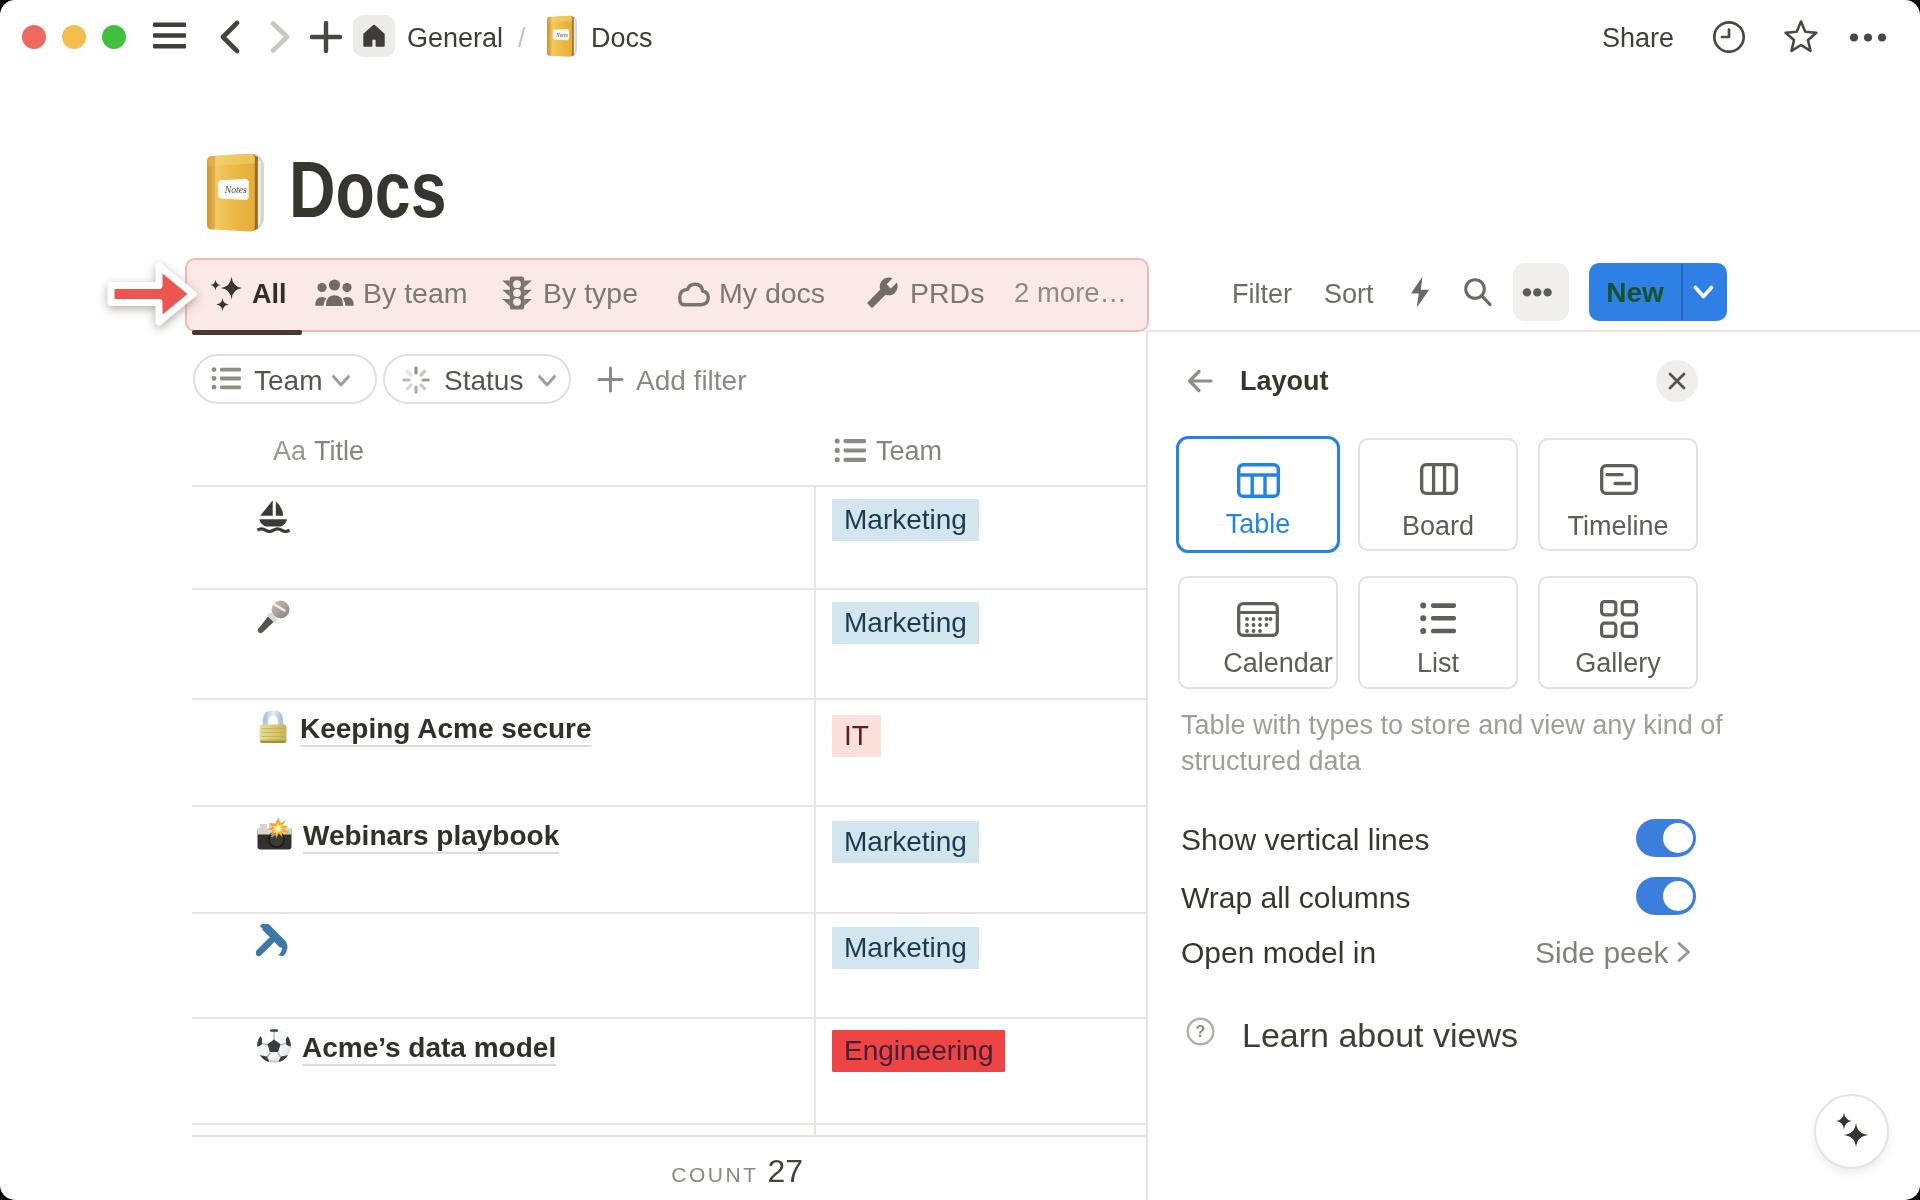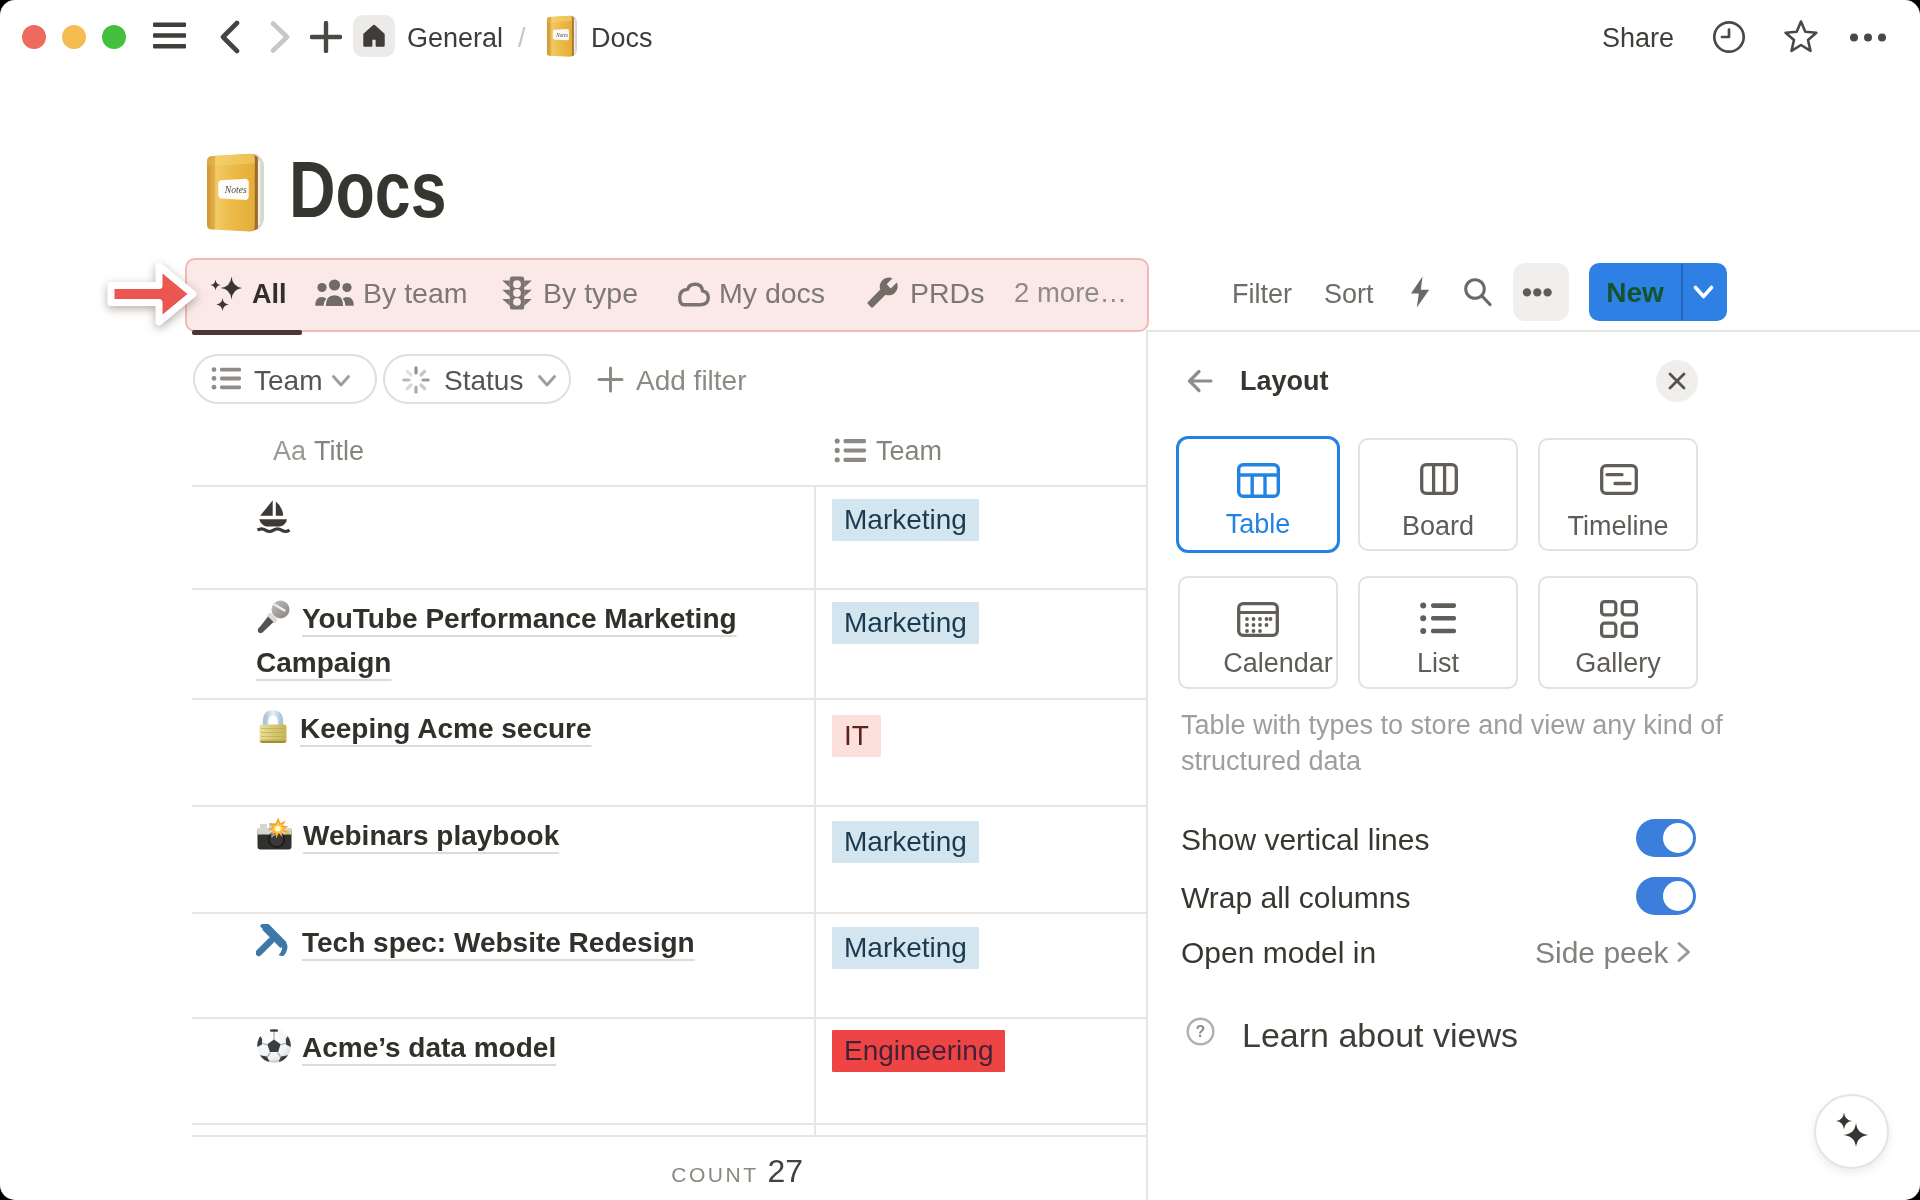--- a/index.html
+++ b/index.html
@@ -243,21 +243,21 @@
         <defs>
           <linearGradient id="micg" x1="0" y1="0" x2="1" y2="1">
             <stop offset="0" stop-color="#C3C0BD"></stop>
             <stop offset="1" stop-color="#85827F"></stop>
           </linearGradient>
         </defs>
         <circle cx="24.5" cy="10.5" r="9" fill="url(#micg)"></circle>
         <path d="M14.2 13.2 L21.8 20.8 L18.2 24.2 L10.8 16.6 Z" fill="#DCDAD7"></path>
         <path d="M12 17.5 L17.5 23 L6.5 33.5 Q3.5 35.5 2 32.5 Q1 30 3.8 28 Z" fill="#55524F"></path>
         <path d="M18.5 5.5 L28.5 11.5" stroke="#EFEEEC" stroke-width="2.4" stroke-linecap="round"></path>
-      </svg><span class="rtext">YouTube Performance Marketing Campaign</span></div>
+      </svg></div>
 <div class="rowtitle" style="top:707px;"><svg class="ricon" width="34" height="36" viewBox="0 0 34 36">
         <defs>
           <linearGradient id="lockg" x1="0" y1="0" x2="1" y2="0">
             <stop offset="0" stop-color="#EADfA0"></stop>
             <stop offset=".55" stop-color="#D6C76E"></stop>
             <stop offset="1" stop-color="#C7B65A"></stop>
           </linearGradient>
           <linearGradient id="shkg" x1="0" y1="0" x2="1" y2="0">
             <stop offset="0" stop-color="#AEC6DA"></stop>
             <stop offset=".5" stop-color="#E8F1F8"></stop>
@@ -289,21 +289,21 @@
           <circle cx="22" cy="11.5" r="2.6" fill="#FFF8E0"></circle>
         </g>
       </svg><span class="rtext">Webinars playbook</span></div>
 <div class="rowtitle" style="top:921px;"><svg class="ricon" width="36" height="35" viewBox="0 0 36 35">
         <g transform="rotate(45 18 14)" fill="#3E78A8">
           <rect x="3.5" y="8" width="26.5" height="8.5" rx="1.2"></rect>
           <rect x="-0.5" y="9" width="6" height="6.5"></rect>
           <rect x="14.4" y="15" width="6.6" height="23.5" rx="3"></rect>
           <path d="M28.2 8.2 Q36.6 9.6 37.6 19.6 Q35.4 22.4 33.2 22.8 Q33.4 16.4 28.6 13.6 L26.5 11 Z"></path>
         </g>
-      </svg><span class="rtext">Tech spec: Website Redesign</span></div>
+      </svg></div>
 <div class="rowtitle" style="top:1026px;"><svg class="ricon" width="36" height="36" viewBox="0 0 36 36">
         <defs>
           <radialGradient id="ballg" cx=".35" cy=".28" r=".95">
             <stop offset="0" stop-color="#FFFFFF"></stop>
             <stop offset=".6" stop-color="#F0F1F2"></stop>
             <stop offset="1" stop-color="#C5C9CD"></stop>
           </radialGradient>
           <clipPath id="ballc">
             <circle cx="18" cy="18" r="16.8"></circle>
           </clipPath>

